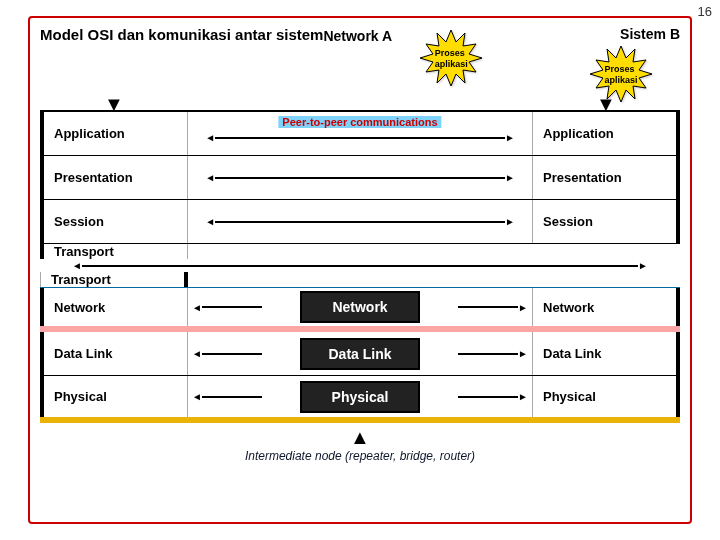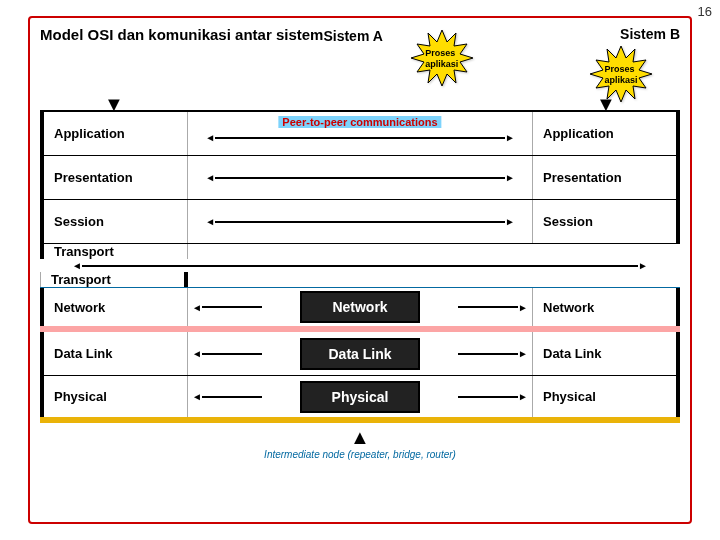--- a/index.html
+++ b/index.html
@@ -96,21 +96,21 @@
 <div style="width:720px;height:540px;background:#fff;position:relative;">
 
   <div class="page-num">16</div>
 
   <div class="main-container">
 
     <div class="header-content">
 
       <div class="header-left">
         <div class="main-title">Model OSI dan komunikasi antar sistem</div>
-        <div class="system-label">Sistem A</div>
+        <div class="system-label">Network A</div>
 
         <div class="starburst" style="margin-left:28px;margin-top:2px;">
           <svg class="starburst-shape sb-svg" viewBox="0 0 62 62" xmlns="http://www.w3.org/2000/svg">
             <polygon points="31,2 36,14 45,5 43,18 56,16 49,26 62,30 49,34 56,44 43,42 45,55 36,46 31,58 26,46 17,55 19,42 6,44 13,34 0,30 13,26 6,16 19,18 17,5 26,14" fill="#ffdd00" stroke="#000" stroke-width="1"></polygon>
           </svg>
           <div class="starburst-text" style="font-size:9px;">Proses<br>aplikasi</div>
         </div>
       </div>
 
       <div class="header-right">
@@ -236,18 +236,18 @@
           </div>
           <div style="background:#222; color:#fff; font-size:14px; font-weight:bold; padding:6px 16px; border:2px solid #000; text-align:center; z-index:2; min-width:120px;">Physical</div>
         </div>
         <div style="width:148px; border-right:4px solid #000; border-left:1px solid #aaa; display:flex; align-items:center; padding-left:10px; font-size:13px; font-weight:bold;">Physical</div>
       </div>
 
     </div>
 
     <div style="display:flex; flex-direction:column; align-items:center; margin-top:2px;">
       <span style="font-size:20px; font-weight:900; color:#000; line-height:1.2;">▲</span>
-      <div style="font-size:10px; font-style:italic; color:#0369a1; text-align:center;">Intermediate node (repeater, bridge, router)</div>
+      <div style="font-size:12px; font-style:italic; color:#0f172a; text-align:center;">Intermediate node (repeater, bridge, router)</div>
     </div>
 
   </div>
 
 </div>
 
 </body></html>

